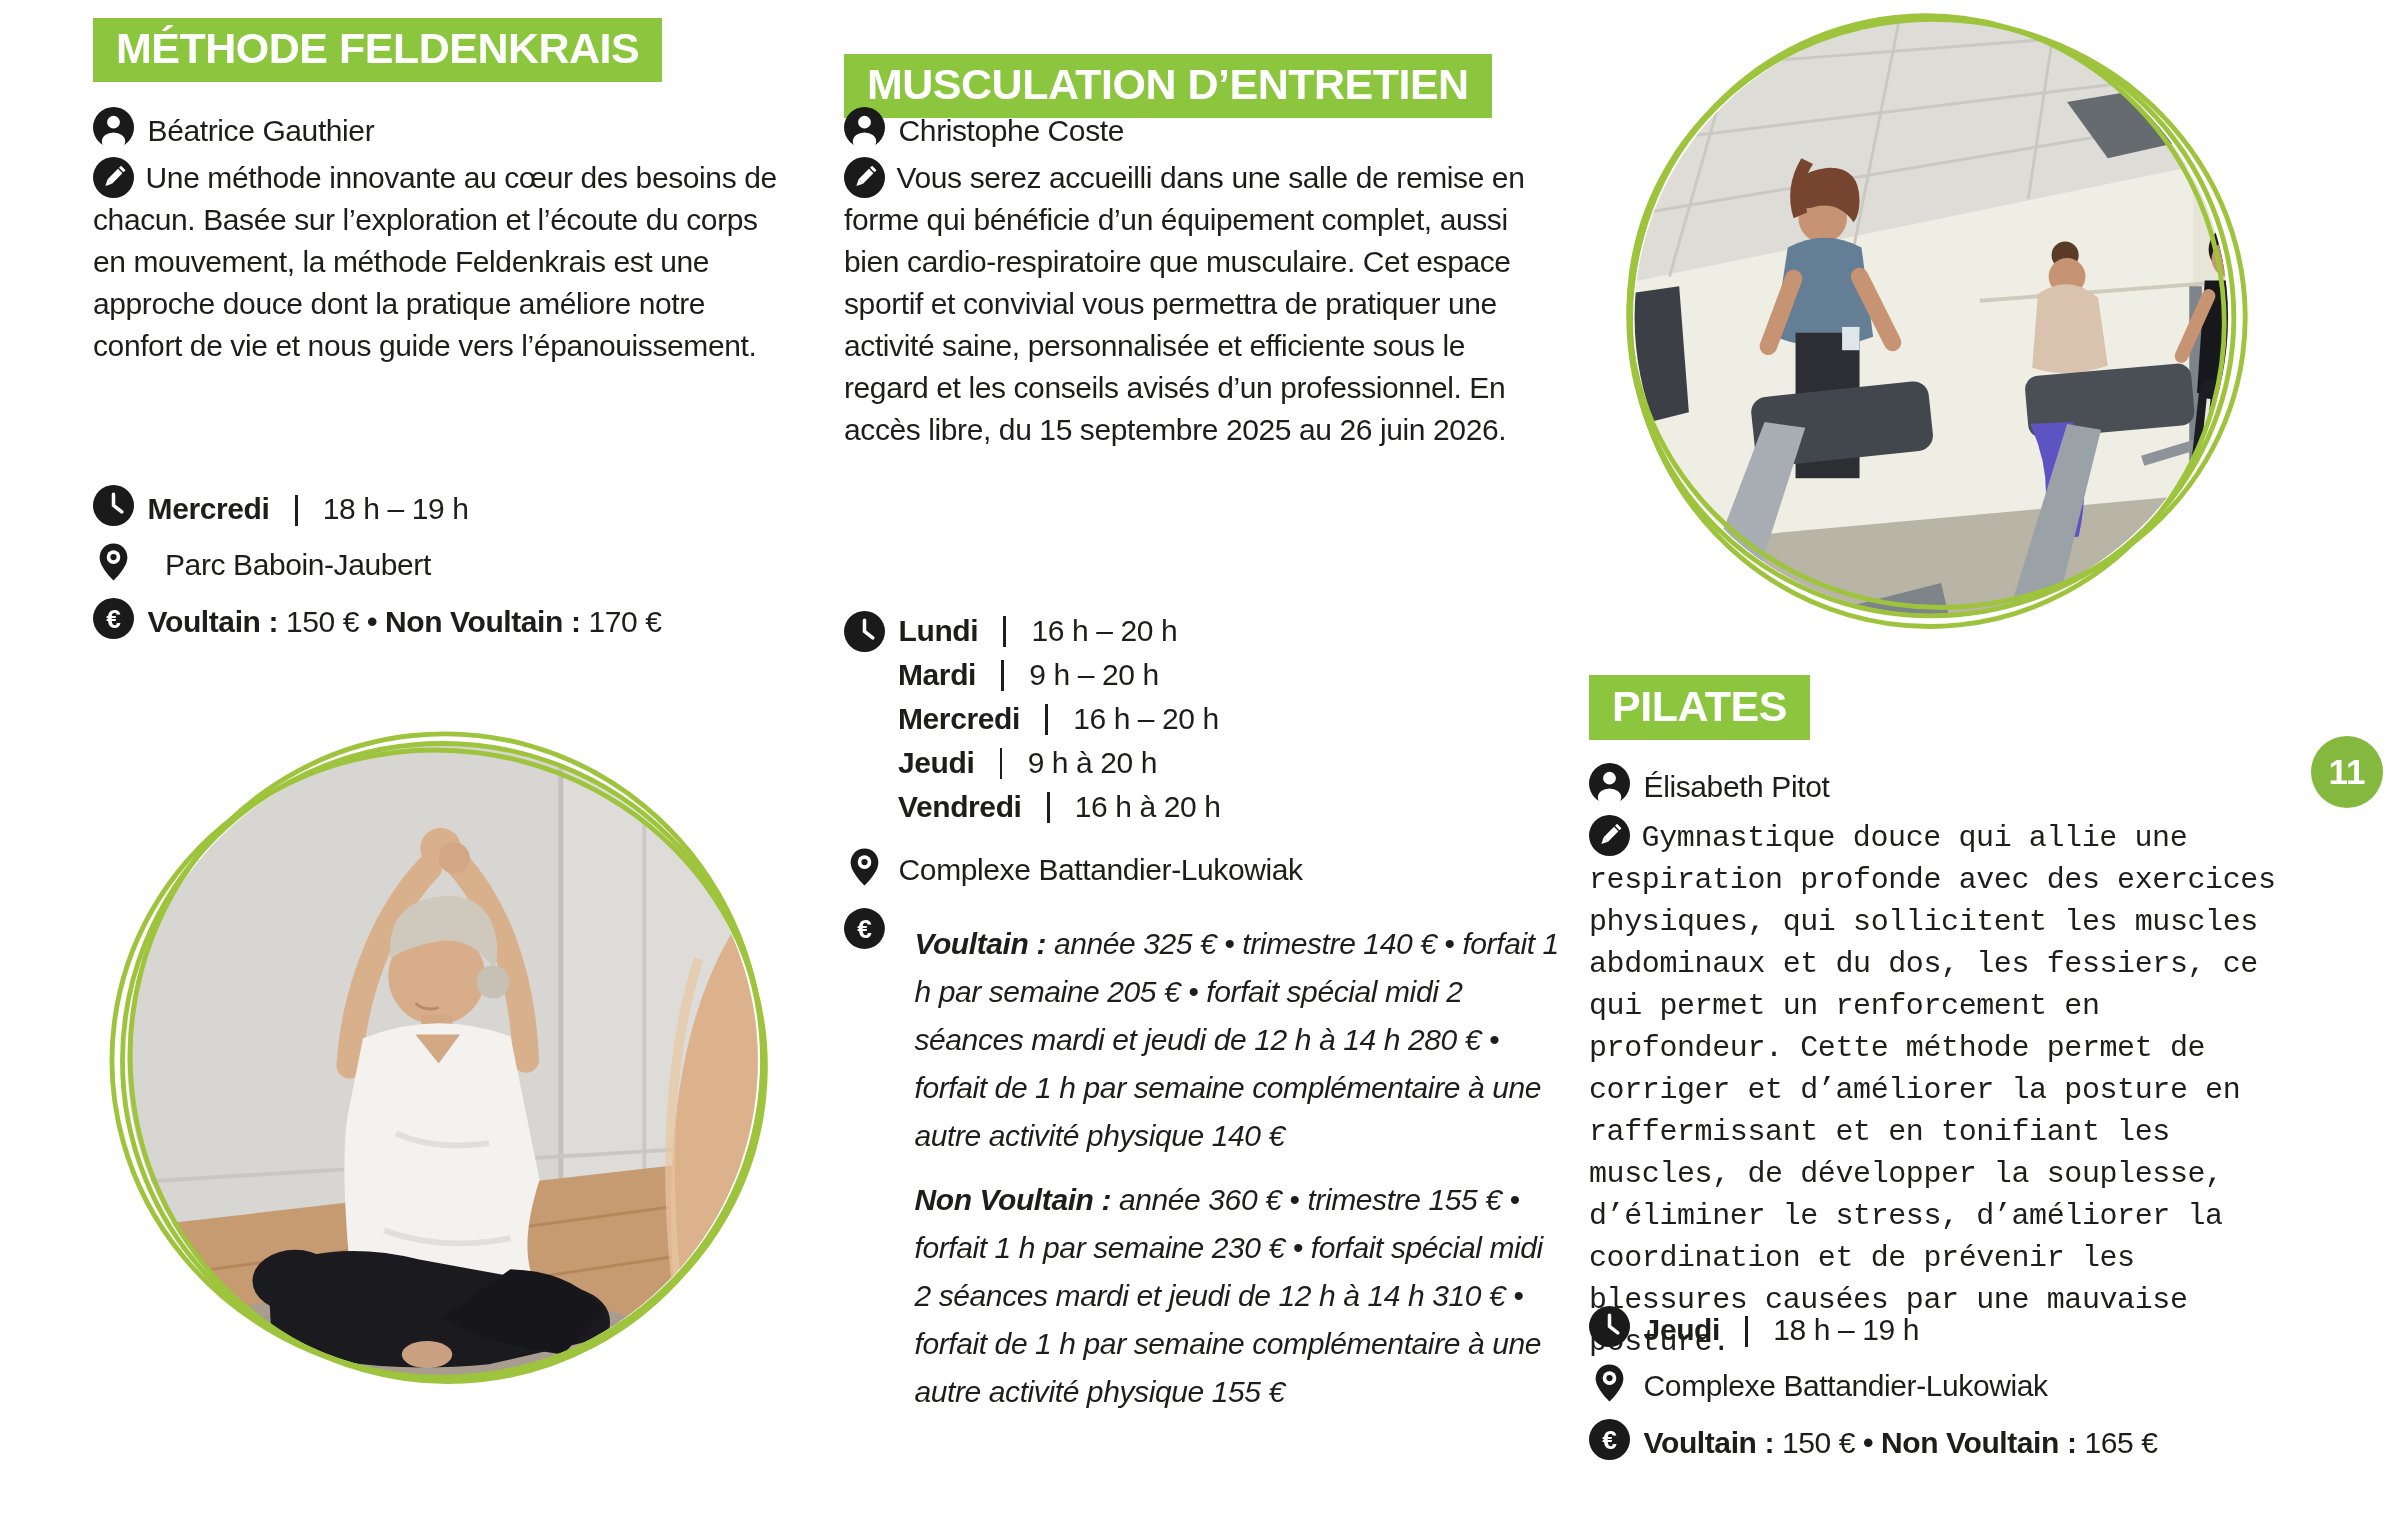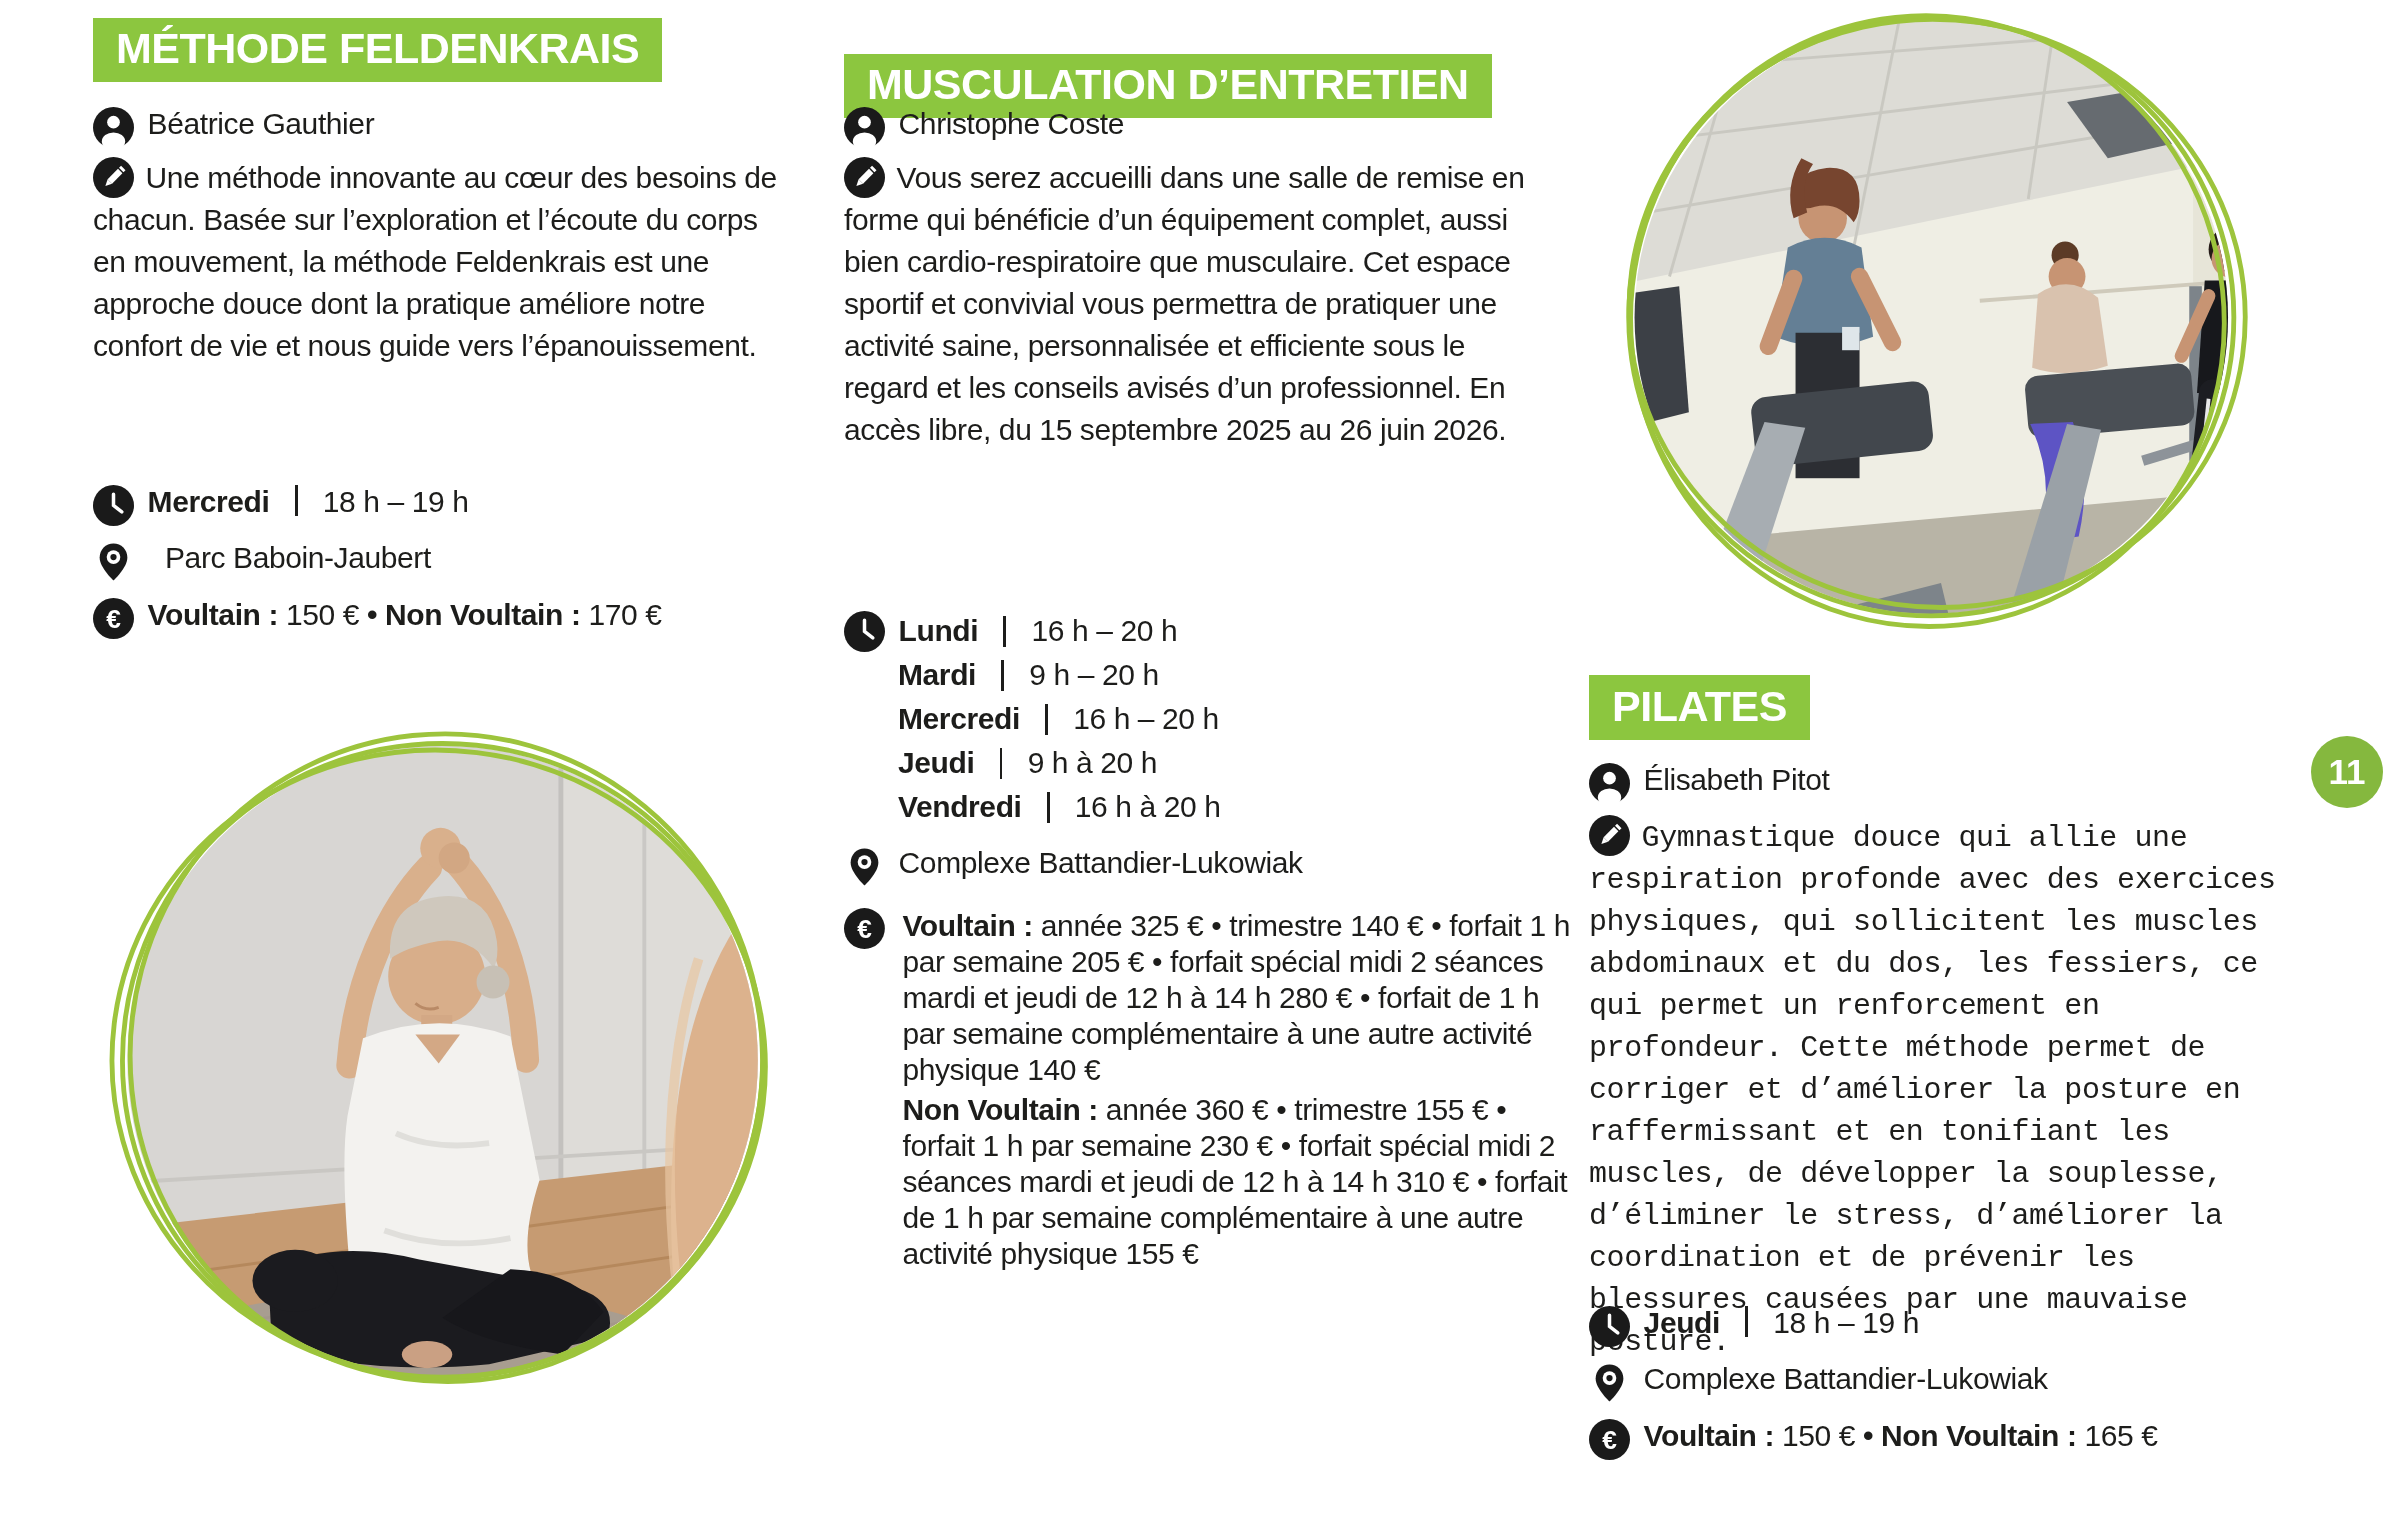--- a/index.html
+++ b/index.html
@@ -7,32 +7,32 @@
     position:relative;width:2407px;height:1531px;background:#ffffff;
     font-family:"Liberation Sans",sans-serif;color:#1d1d1b;
     letter-spacing:-0.4px;overflow:hidden;padding-left:32px;
   }
   .abs{position:absolute;}
   .badge{
     position:absolute;background:#8cc63f;color:#fff;font-weight:bold;
     font-size:43px;line-height:1.1;padding:7.8px 23px 9.7px 23px;white-space:nowrap;
     letter-spacing:-0.5px;
   }
-  .row{position:absolute;display:flex;align-items:flex-start;gap:13.6px;font-size:30px;}
+  .row{position:absolute;display:flex;align-items:flex-end;gap:13.6px;font-size:30px;}
   .row .icon{flex:0 0 auto;display:block;}
   .desc{position:absolute;font-size:30px;line-height:42px;margin:0;}
   .desc .icon{display:inline-block;vertical-align:-9.7px;margin-right:11.6px;}
   b{font-weight:bold;}
   .divider{display:inline-block;width:2.9px;height:31px;background:#1d1d1b;margin:0 11.6px;vertical-align:-5.8px;}
   .schedule-block{position:absolute;font-size:30px;}
   .schedule-block .srow{display:flex;align-items:center;gap:13.6px;height:44px;}
   .schedule-block .srow.indent{padding-left:54px;}
   .hang{position:absolute;display:flex;align-items:flex-start;gap:13.6px;font-size:30px;}
   .hang .icon{margin-top:3.9px;}
-  .hang p{margin:4px;line-height:36px;}
+  .hang p{margin:16px;line-height:48px;font-style:italic;}
   .page-dot{
     position:absolute;left:2311px;top:736px;width:72px;height:72px;border-radius:50%;
     background:#85b83e;color:#fff;display:flex;align-items:center;justify-content:center;
     font-size:35px;font-weight:bold;letter-spacing:0;
   }
 </style>
 </head>
 <body>
 
 <div class="page">

